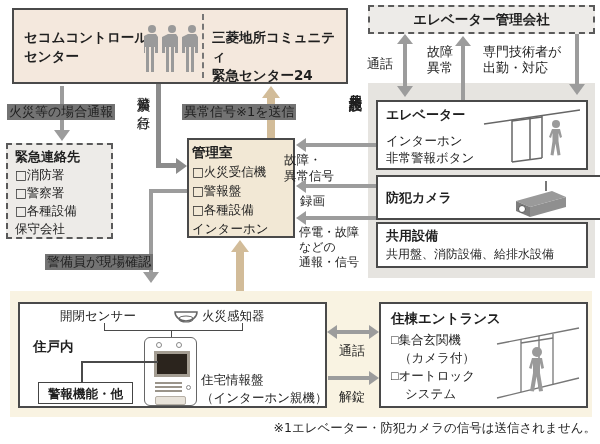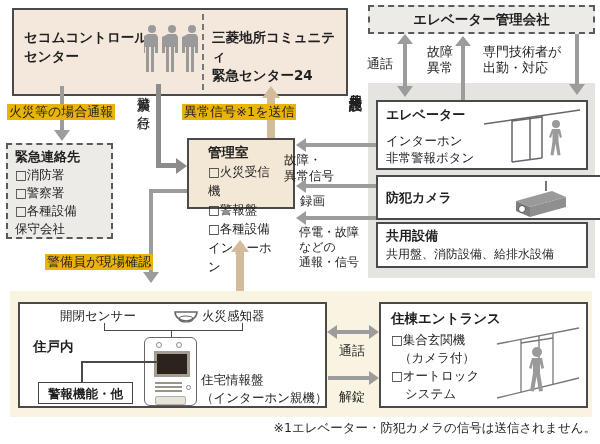--- a/index.html
+++ b/index.html
@@ -5,21 +5,21 @@
   html,body{margin:0;padding:0;background:#fff;}
   *{box-sizing:border-box;}
   #stage{position:relative;width:600px;height:444px;background:#fff;overflow:hidden;
          font-family:"DejaVu Sans","Liberation Sans",sans-serif;color:#1f1f1f;}
   .abs{position:absolute;}
   .pre{white-space:pre-line;}
   .b{font-weight:bold;}
   .t13{font-size:13px;line-height:16px;}
   .t125{font-size:12.5px;line-height:16px;}
   .t12{font-size:12px;line-height:15px;}
-  .wbg{background:#eab308;padding:0 2px;}
+  .wbg{background:#737373;padding:0 2px;}
   
   .solidbox{border:2px solid #4a4a4a;background:#fff;}
   .dashbox{border:2px dashed #5a5a5a;background:#edebe8;}
   .pinkbox{background:#f4e8dd;border:2px solid #4a4a4a;}
   .tanbox{background:#f2e8d5;border:2px solid #4a4a4a;}
   .panelgray{background:#e6e4e0;}
   .cream{background:#f9f3e2;}
   
   .sh{position:absolute;}
   .gray{background:#9c9c9c;}
@@ -41,21 +41,21 @@
   .ind8{padding-left:8px;}
   .ind14{padding-left:14px;}
   .divider{border-left:2px dashed #777;}
   svg{display:block;}
 </style>
 </head>
 <body>
 
 <div id="stage">
 
-  <div class="abs pinkbox" style="left:12px;top:8px;width:336px;height:88px;">
+  <div class="abs pinkbox" style="left:12px;top:8px;width:336px;height:76px;">
     <div class="abs pre b" style="left:10px;top:18px;font-size:13.5px;line-height:19px;">セコムコントロール
 センター</div>
     <div class="abs" style="left:130px;top:14px;">
       <svg width="58" height="56" viewBox="0 0 58 56">
         <g fill="#9a9a9a">
           <g transform="translate(0,0)">
             <circle cx="8" cy="5" r="4"></circle>
               <path d="M4,10 h8 l2,3 v16 h-3 v-6 h-1 v25 h-3 v-25 h-2 v25 h-3 v-25 h-1 v6 h-3 v-16 z"></path>
           </g>
           <g transform="translate(20,0)">
@@ -97,21 +97,21 @@
 
   <div class="sh gray" style="left:149px;top:189px;width:38px;height:4px;"></div>
   <div class="sh gray" style="left:149px;top:189px;width:4px;height:84px;"></div>
   <div class="tri down gray2" style="left:143px;top:272px;"></div>
   <div class="abs t13 wbg" style="left:45px;top:254px;">警備員が現場確認</div>
 
   <div class="sh tan" style="left:267px;top:96px;width:8px;height:42px;"></div>
   <div class="tri up tan2" style="left:262px;top:86px;"></div>
   <div class="abs t13 wbg" style="left:182px;top:104px;">異常信号※1を送信</div>
 
-  <div class="abs tanbox" style="left:187px;top:138px;width:108px;height:71px;padding:3px 19px;">
+  <div class="abs tanbox" style="left:187px;top:138px;width:108px;height:100px;padding:3px 3px;">
     <div class="b lh19" style="font-size:13.5px;">管理室</div>
     <div class="t125 lh19">□火災受信機</div>
     <div class="t125 lh19">□警報盤</div>
     <div class="t125 lh19">□各種設備</div>
     <div class="t125 lh19">インターホン</div>
   </div>
 
   <div class="sh tan" style="left:236px;top:251px;width:8px;height:47px;"></div>
   <div class="tri up tan2" style="left:231px;top:240px;"></div>
 
@@ -230,21 +230,21 @@
   <div class="tri left gray2" style="left:327px;top:325px;"></div>
   <div class="tri right gray2" style="left:369px;top:325px;"></div>
   <div class="abs t13" style="left:339px;top:343px;">通話</div>
 
   <div class="sh gray" style="left:328px;top:376px;width:41px;height:4px;"></div>
   <div class="tri right gray2" style="left:369px;top:371px;"></div>
   <div class="abs t13" style="left:339px;top:389px;">解錠</div>
 
   <div class="abs solidbox" style="left:379px;top:302px;width:209px;height:106px;">
     <div class="abs b" style="left:10px;top:6px;font-size:13.5px;">住棟エントランス</div>
-    <div class="abs t125 lh18" style="left:10px;top:27px;">
+    <div class="abs t125 lh18" style="left:10px;top:27px;font-family:Liberation Serif, serif;">
       <div>□集合玄関機</div>
       <div class="ind8">（カメラ付）</div>
       <div>□オートロック</div>
       <div class="ind14">システム</div>
     </div>
     <div class="abs" style="left:112px;top:12px;">
       <svg width="90" height="90" viewBox="0 0 90 90">
         <g stroke="#777" stroke-width="1.3" fill="none">
           <path d="M4,28 L86,12"></path>
           <path d="M4,82 L86,62"></path>

